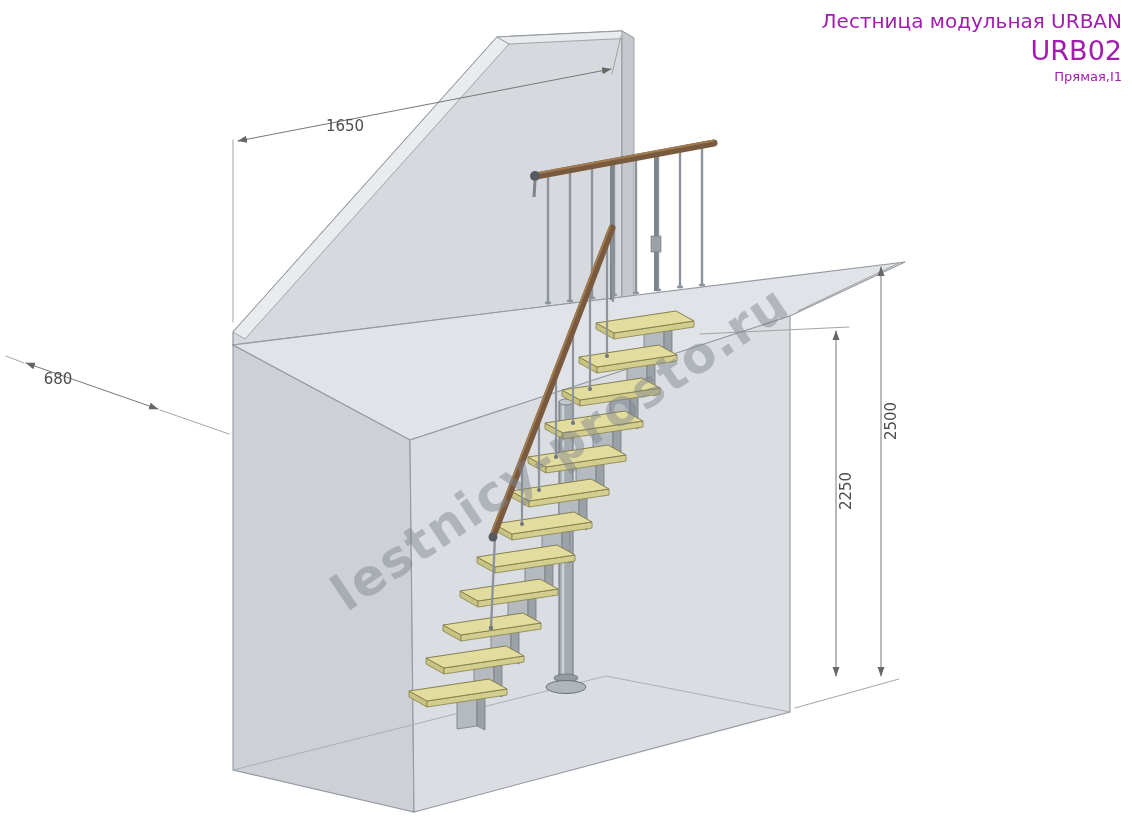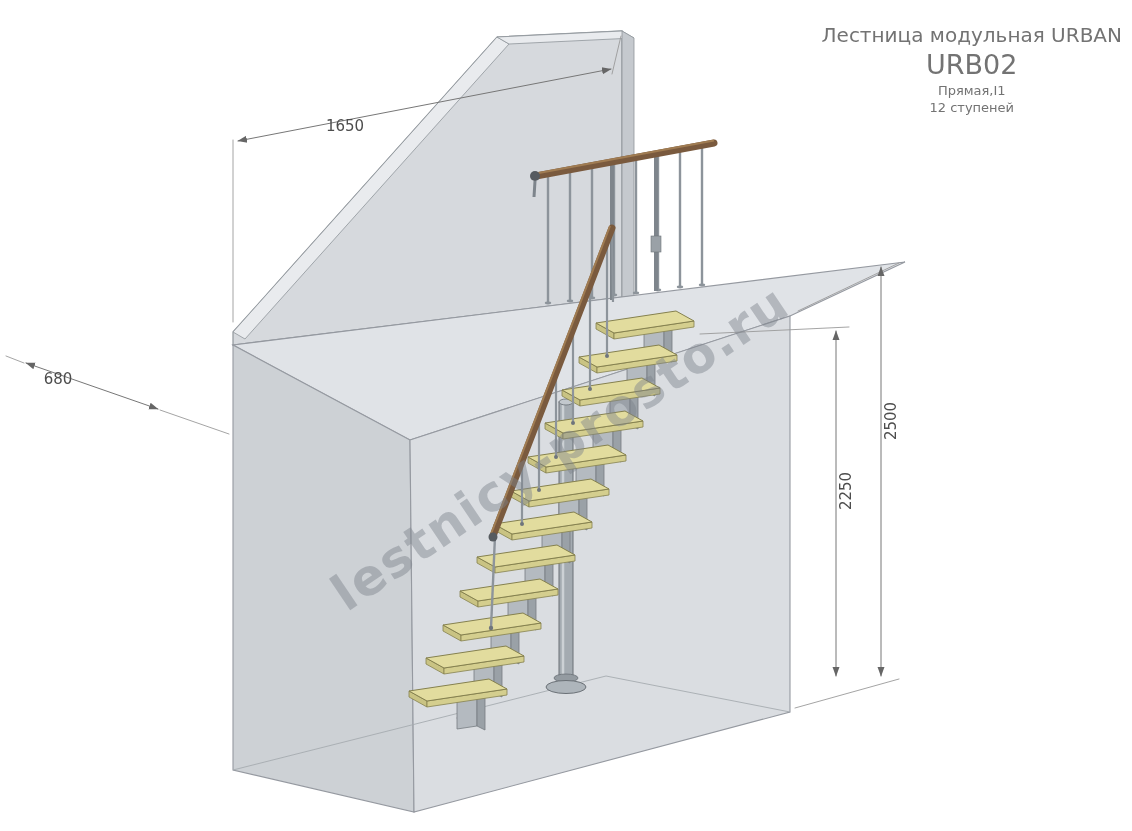--- a/index.html
+++ b/index.html
@@ -7,42 +7,41 @@
     position: relative;
     width: 1132px;
     height: 831px;
     background: #ffffff;
     overflow: hidden;
     font-family: "DejaVu Sans", "Liberation Sans", sans-serif;
   }
   #drawing { position: absolute; left: 0; top: 0; }
   .header-block {
     position: absolute;
-    top: 22px;
+    top: 8px;
     right: 10px;
-    text-align: center;
-    color: #737373;
+    text-align: right;
+    color: #a21caf;
     z-index: 5;
   }
   .header-title   { font-size: 20px; line-height: 26px; }
   .header-model   { font-size: 27px; font-weight: normal; line-height: 34px; }
   .header-sub     { font-size: 13px; line-height: 17px; }
   svg text { font-family: "DejaVu Sans", "Liberation Sans", sans-serif; }
   .dim-label { font-size: 15px; fill: #4d4d4d; }
 </style>
 </head>
 <body>
 
 <div id="stage">
 
   <div class="header-block">
     <div class="header-title">Лестница модульная URBAN</div>
     <div class="header-model">URB02</div>
     <div class="header-sub">Прямая,I1</div>
-    <div class="header-sub">12 ступеней</div>
   </div>
 
   <svg id="drawing" width="1132" height="831" viewBox="0 0 1132 831">
 
     <defs>
       <marker id="dimarrow" viewBox="0 0 10 10" refX="9" refY="5" markerWidth="10" markerHeight="10" orient="auto-start-reverse">
         <path d="M0,1.5 L9.5,5 L0,8.5 z" fill="#666666"></path>
       </marker>
 
       <g id="step-unit">

